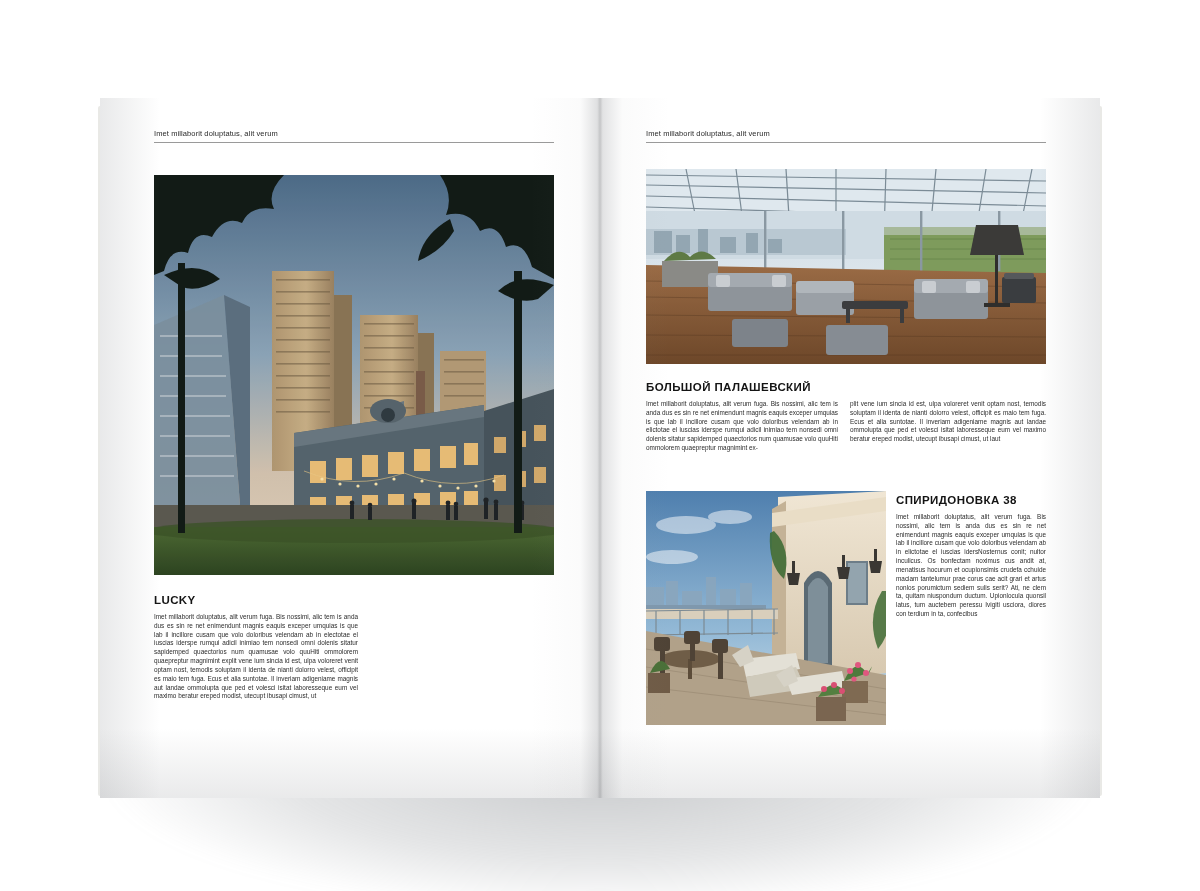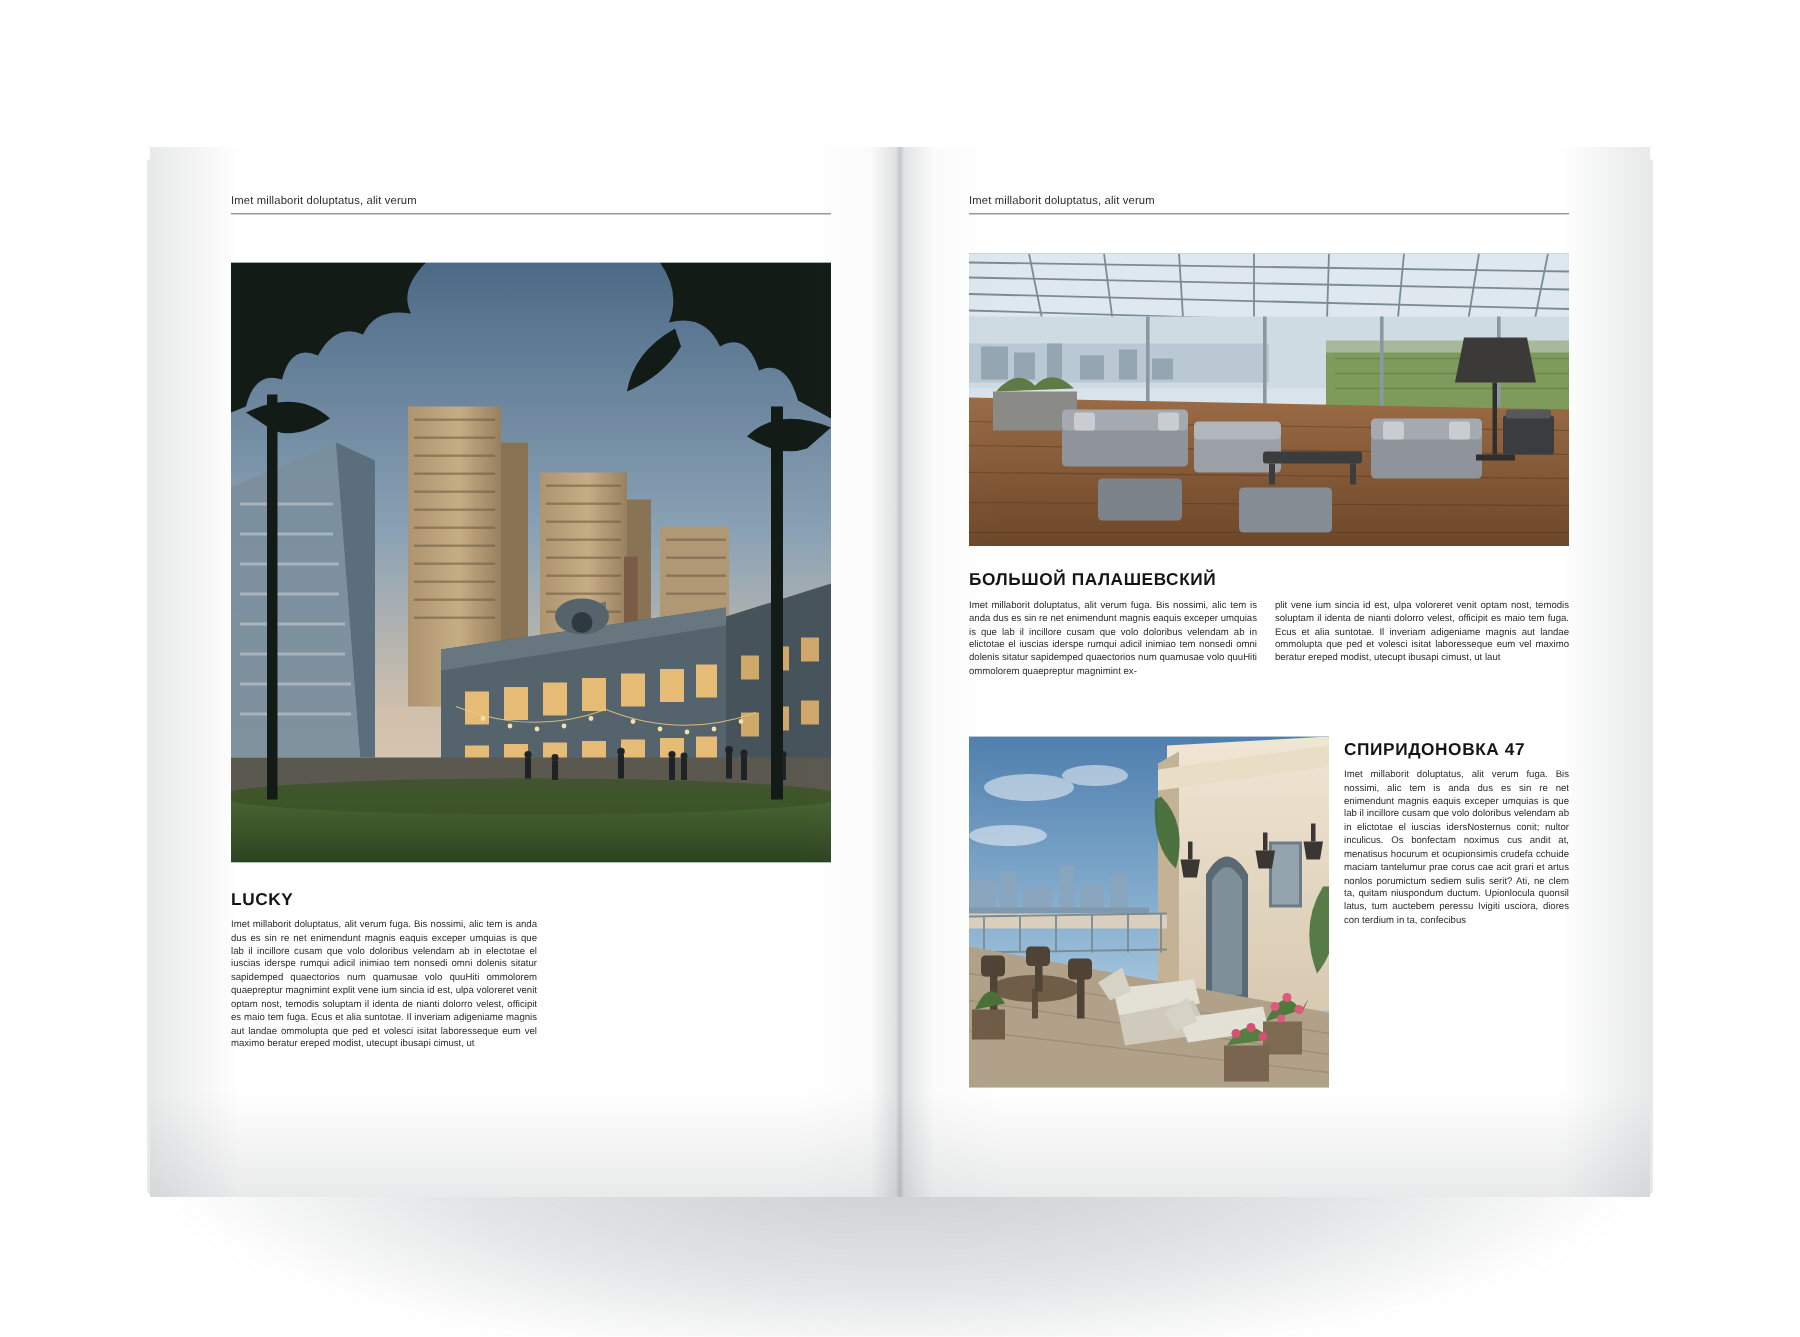--- a/index.html
+++ b/index.html
@@ -530,21 +530,21 @@
                 <circle cx="188" cy="194" r="3"></circle>
                 <circle cx="196" cy="200" r="3"></circle>
             </g>
           </g>
 
           <path d="M128,40 q18,18 10,48 q-16,-14 -14,-46 z" fill="#3f6b35" opacity="0.9"></path>
           <path d="M236,100 q-16,26 -4,58 q18,-22 10,-58 z" fill="#3f6b35" opacity="0.85"></path>
         </svg>
       </div>
 
-      <div class="headline" style="left:296px; top:396px;">СПИРИДОНОВКА 47</div>
+      <div class="headline" style="left:296px; top:396px;">СПИРИДОНОВКА 38</div>
 
       <div class="body-col" style="left:296px; top:415px; width:150px;">Imet millaborit doluptatus, alit verum fuga. Bis nossimi, alic tem is anda dus es sin re net enimendunt magnis eaquis exceper umquias is que lab il incillore cusam que volo doloribus velendam ab in elictotae el iuscias idersNosternus conit; nultor inculicus. Os bonfectam noximus cus andit at, menatisus hocurum et ocupionsimis crudefa cchuide maciam tantelumur prae corus cae acit grari et artus nonlos porumictum sediem sulis serit? Ati, ne clem ta, quitam niuspondum ductum. Upionlocula quonsil latus, tum auctebem peressu Ivigiti usciora, diores con terdium in ta, confecibus</div>
 
       <div class="edge-shade-right"></div>
       <div class="bottom-shade"></div>
     </div>
 
     <div class="gutter"></div>
   </div>
 </div>

